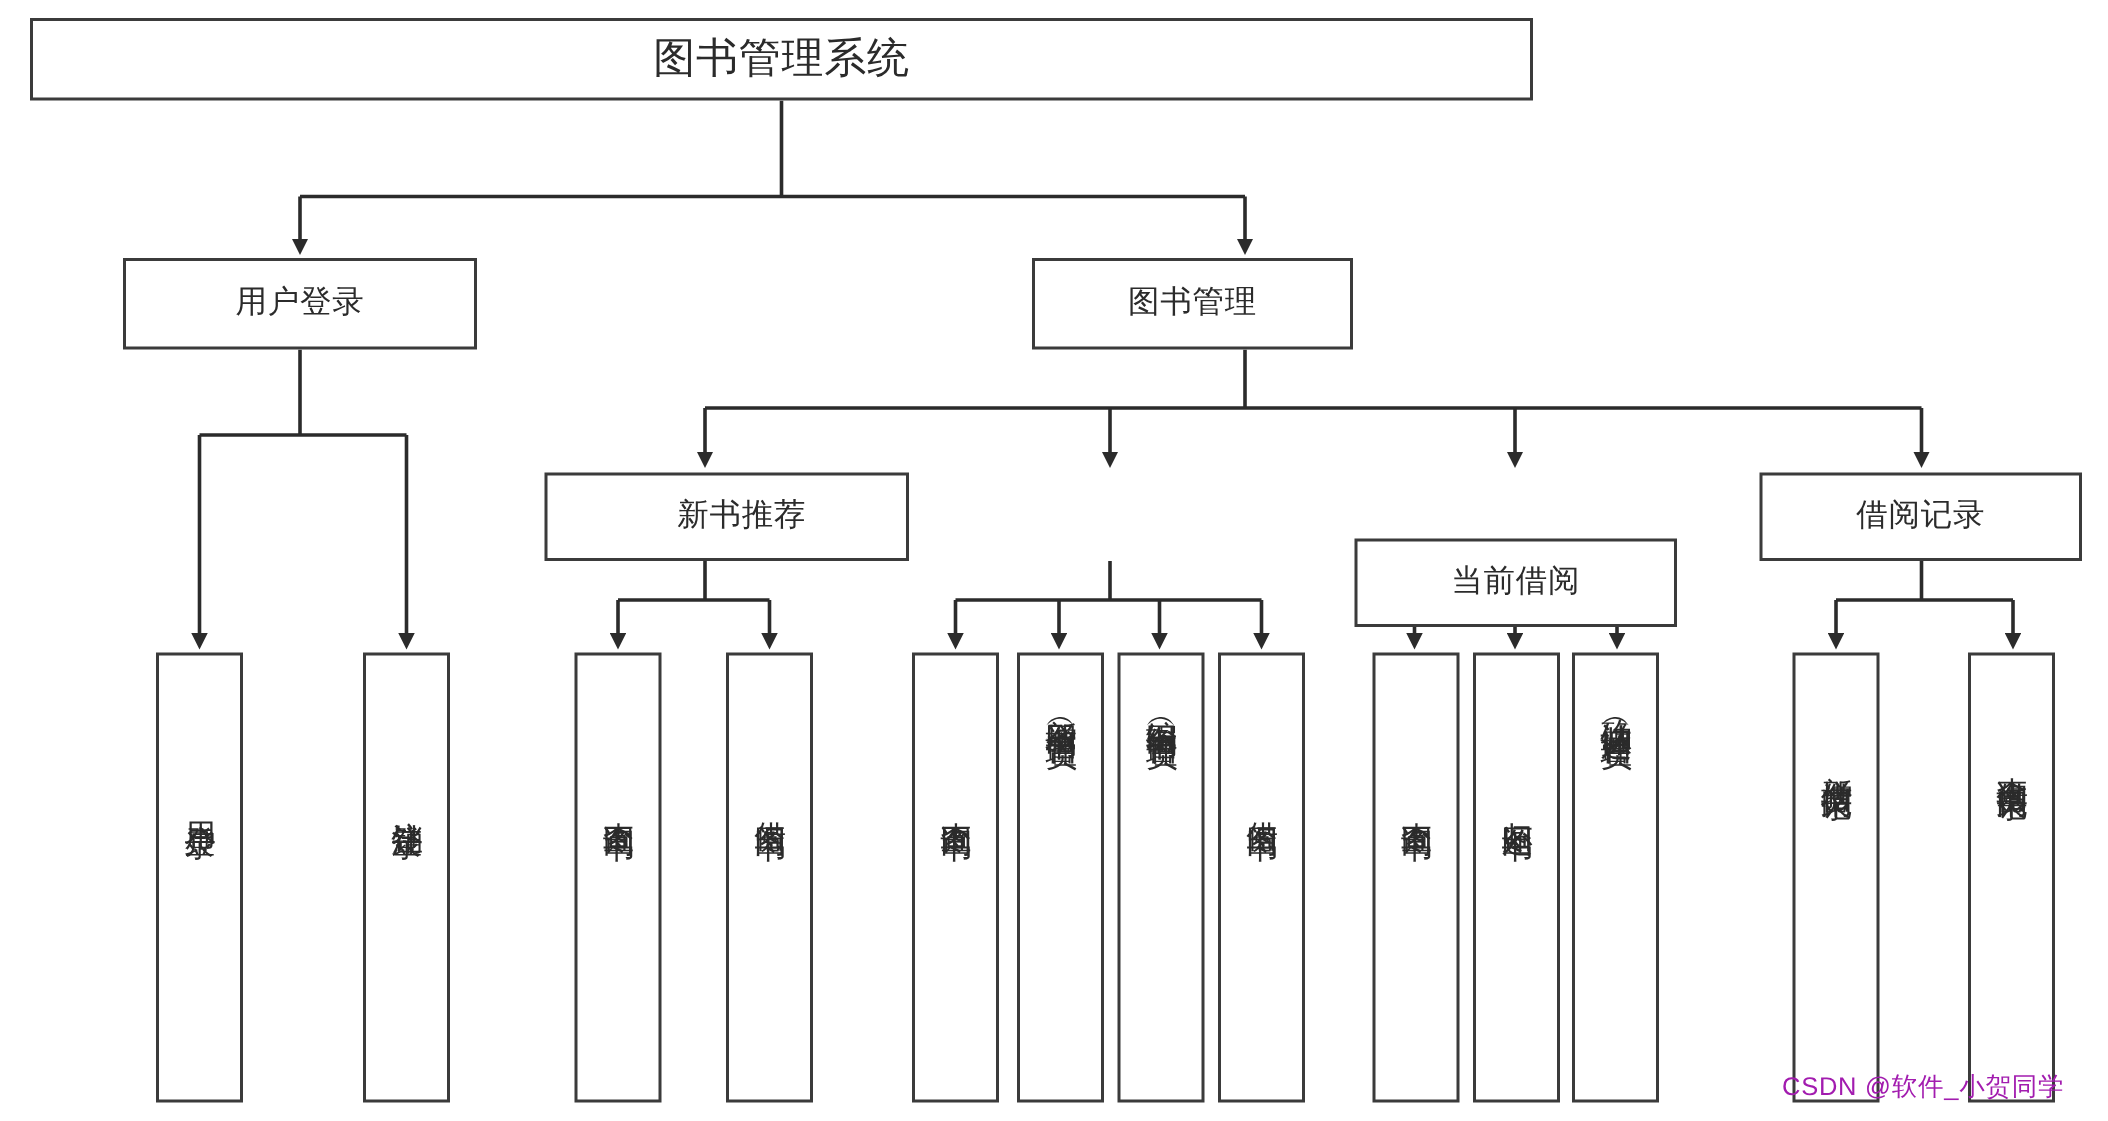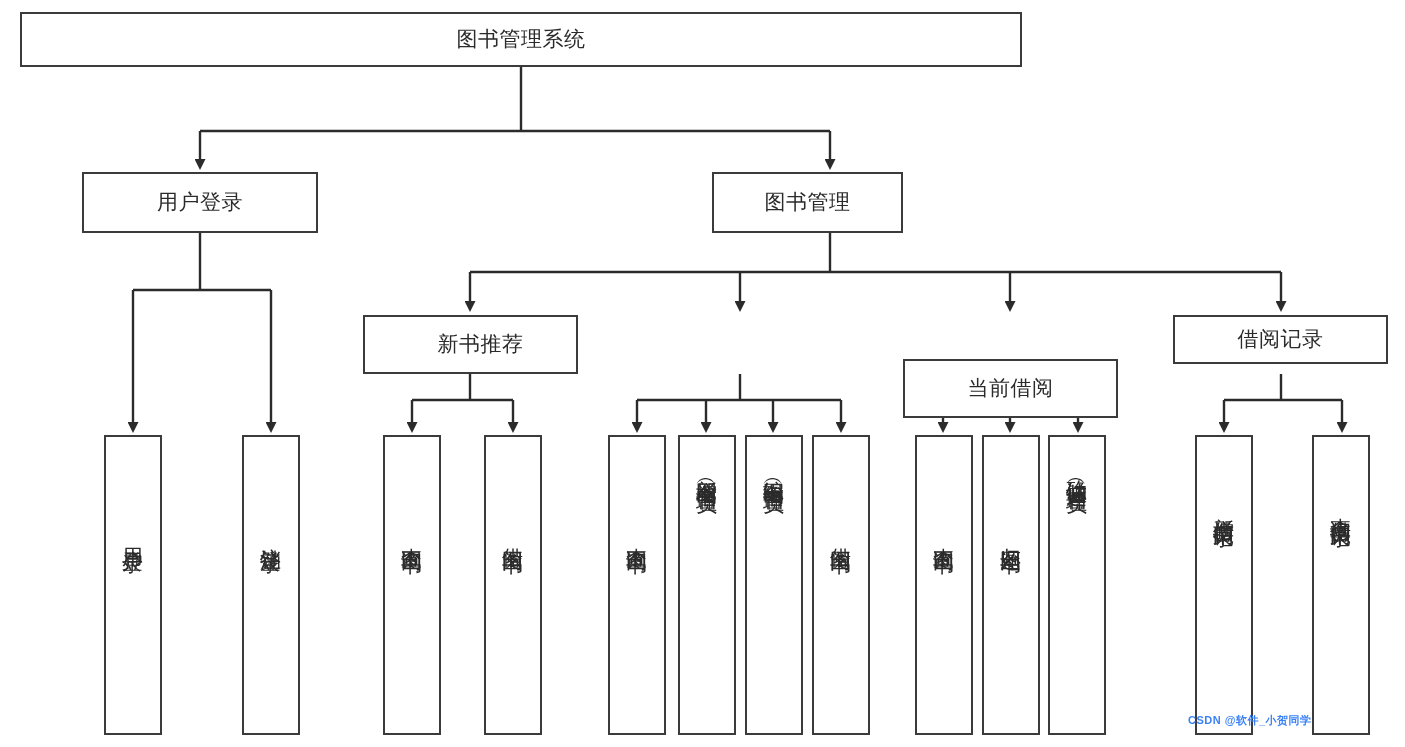--- a/index.html
+++ b/index.html
@@ -60,28 +60,27 @@
   }
   .node.vert.pad-top .label {
     margin-top: 60px;
   }
   .node.vert.pad-top2 .label {
     margin-top: 90px;
   }
   .node.vert.pad-top4 .label {
     margin-top: 22px;
   }
-  .node.root .label { font-size: 21px; }
+  .node.root .label { font-size: 28px; }
   .watermark {
     position: absolute;
-    color: #3b82f6;
-    font-size: 11px;
+    color: #a21caf;
+    font-size: 17px;
     white-space: nowrap;
     letter-spacing: 0.5px;
-    font-weight: bold;
   }
 </style>
 </head>
 <body>
 
 <div id="canvas">
 
   <svg class="edges" viewBox="0 0 1405 747">
     <defs>
       <marker id="arrow" markerWidth="11" markerHeight="11" refX="1" refY="5.5" orient="auto" markerUnits="userSpaceOnUse">
@@ -132,31 +131,31 @@
     </g>
   </svg>
 
   <div class="node horiz root" style="left:20px; top:12px; width:1002px; height:55px;">
     <span class="label">图书管理系统</span>
   </div>
 
   <div class="node horiz" style="left:82px; top:172px; width:236px; height:61px;">
     <span class="label">用户登录</span>
   </div>
-  <div class="node horiz" style="left:712px; top:172px; width:191px; height:61px;">
+  <div class="node horiz" style="left:688px; top:172px; width:214px; height:61px;">
     <span class="label">图书管理</span>
   </div>
 
-  <div class="node horiz" style="left:363px; top:315px; width:215px; height:59px;padding-left:20px;">
+  <div class="node horiz" style="left:363px; top:315px; width:243px; height:59px;padding-left:20px;">
     <span class="label">新书推荐</span>
   </div>
   <div class="node horiz" style="left:903px; top:315px; width:215px; height:59px;margin-top:44px;">
     <span class="label">当前借阅</span>
   </div>
-  <div class="node horiz" style="left:1173px; top:315px; width:215px; height:49px;">
+  <div class="node horiz" style="left:1173px; top:315px; width:215px; height:59px;">
     <span class="label">借阅记录</span>
   </div>
 
   <div class="node vert pad-top2" style="left:104px; top:435px; width:58px; height:300px;">
     <span class="label">用户登录</span>
   </div>
   <div class="node vert pad-top2" style="left:242px; top:435px; width:58px; height:300px;">
     <span class="label">注销登录</span>
   </div>
 

